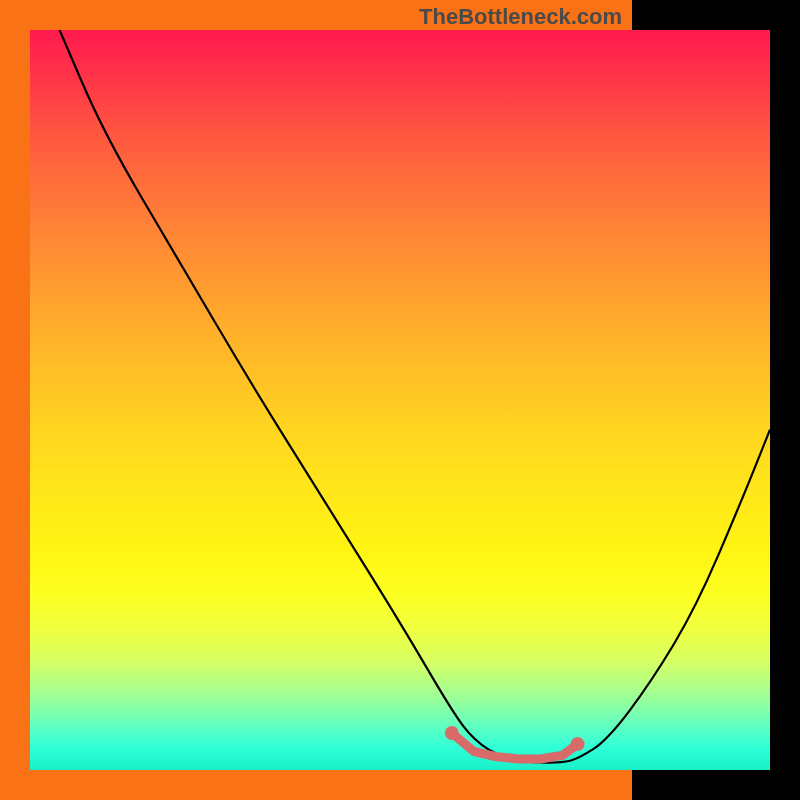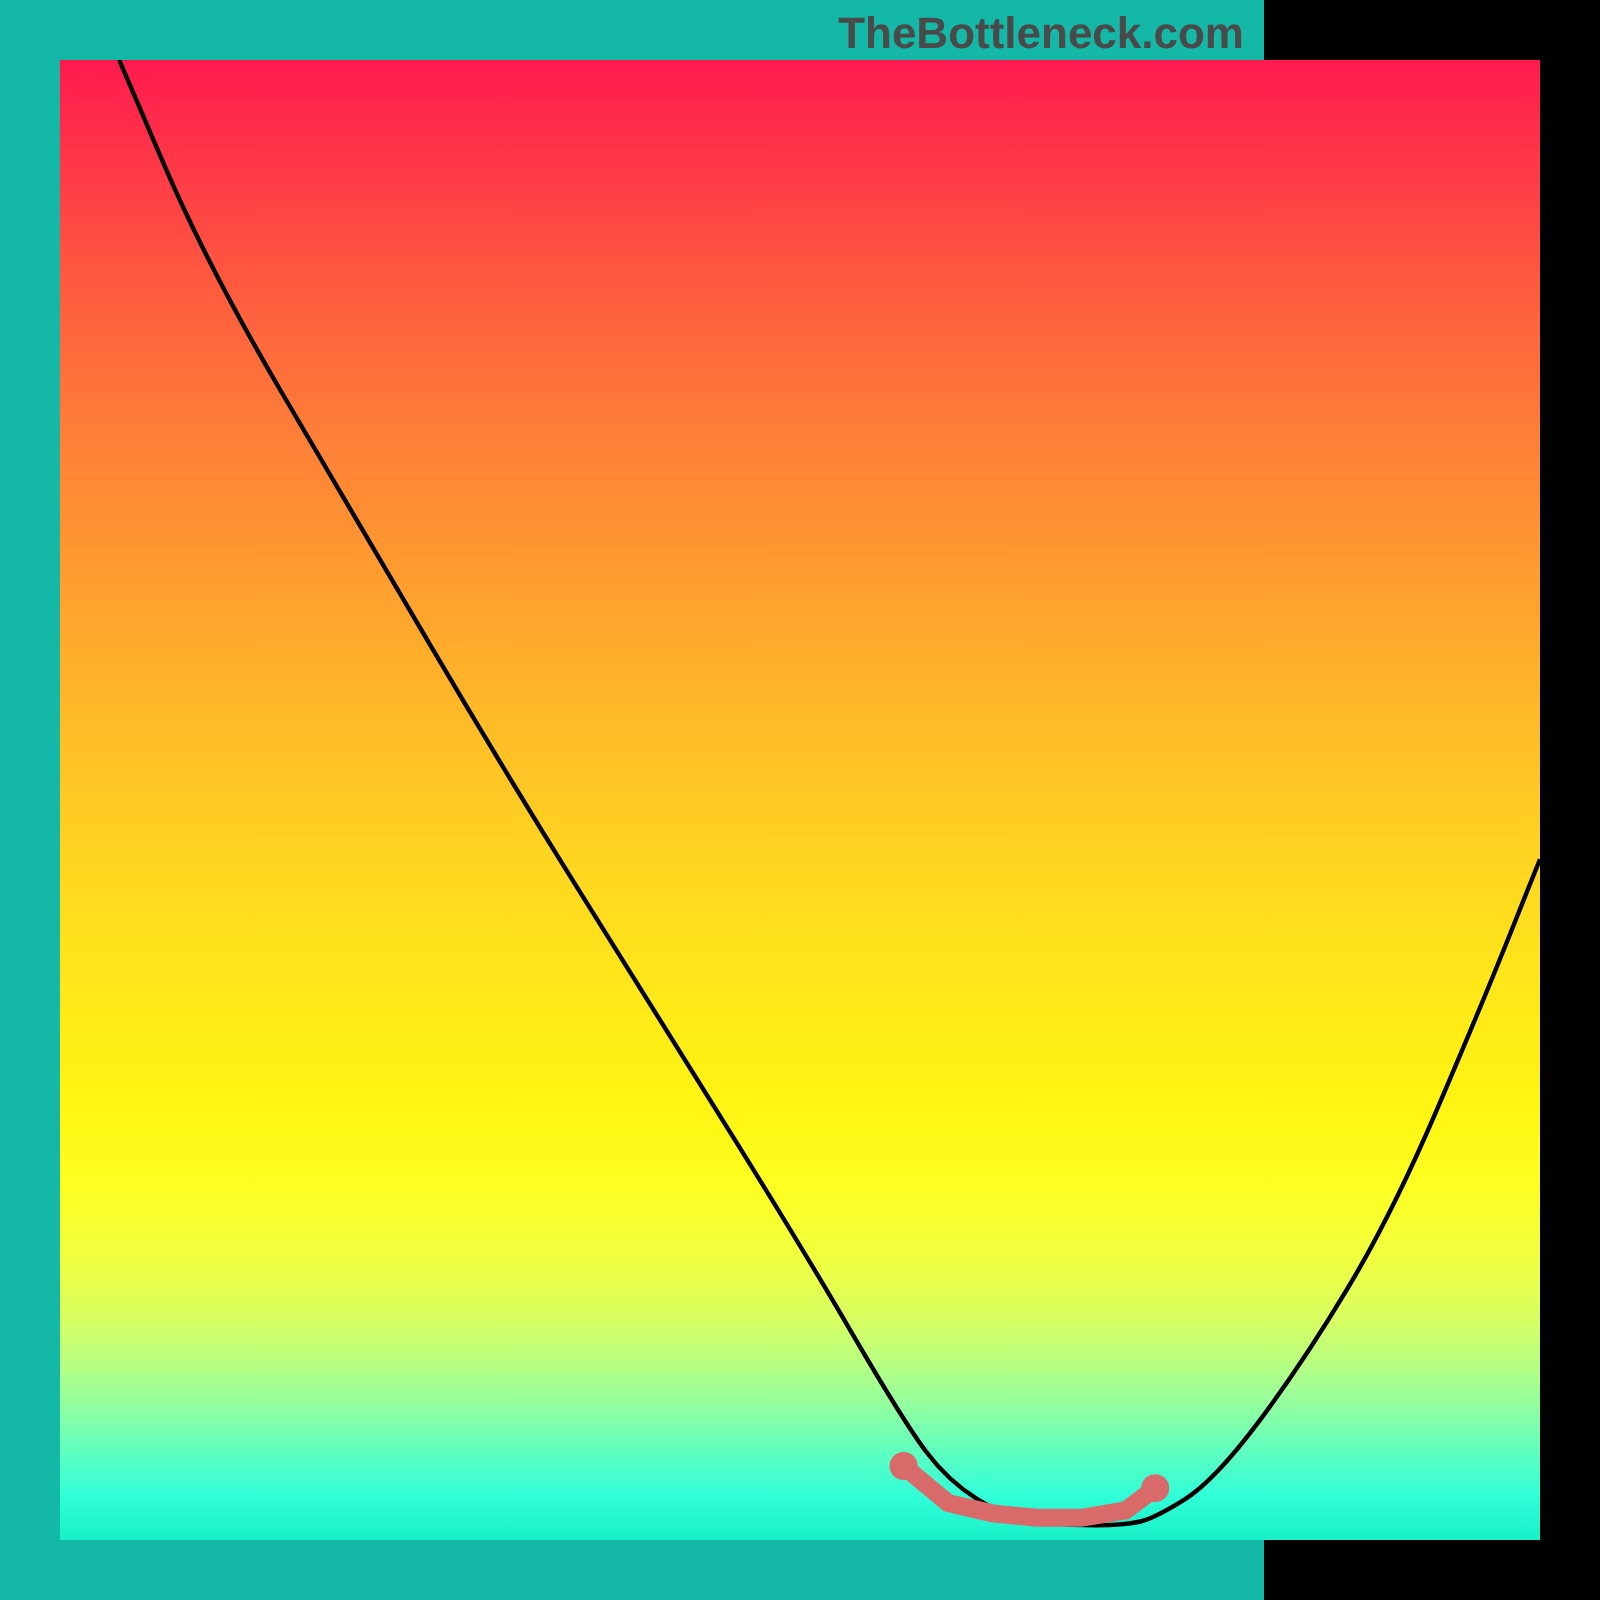--- a/index.html
+++ b/index.html
@@ -8,21 +8,21 @@
     background: #000;
     width: 800px;
     height: 800px;
     position: relative;
     font-family: Arial, sans-serif;
   }
   .container {
     width: 632px;
     height: 800px;
     position: relative;
-    background: #14b8a6;
+    background: #f97316;
   }
   .watermark {
     position: absolute;
     top: 4px;
     right: 10px;
     color: #4a4a4a;
     font-size: 22px;
     font-weight: bold;
     z-index: 10;
   }

